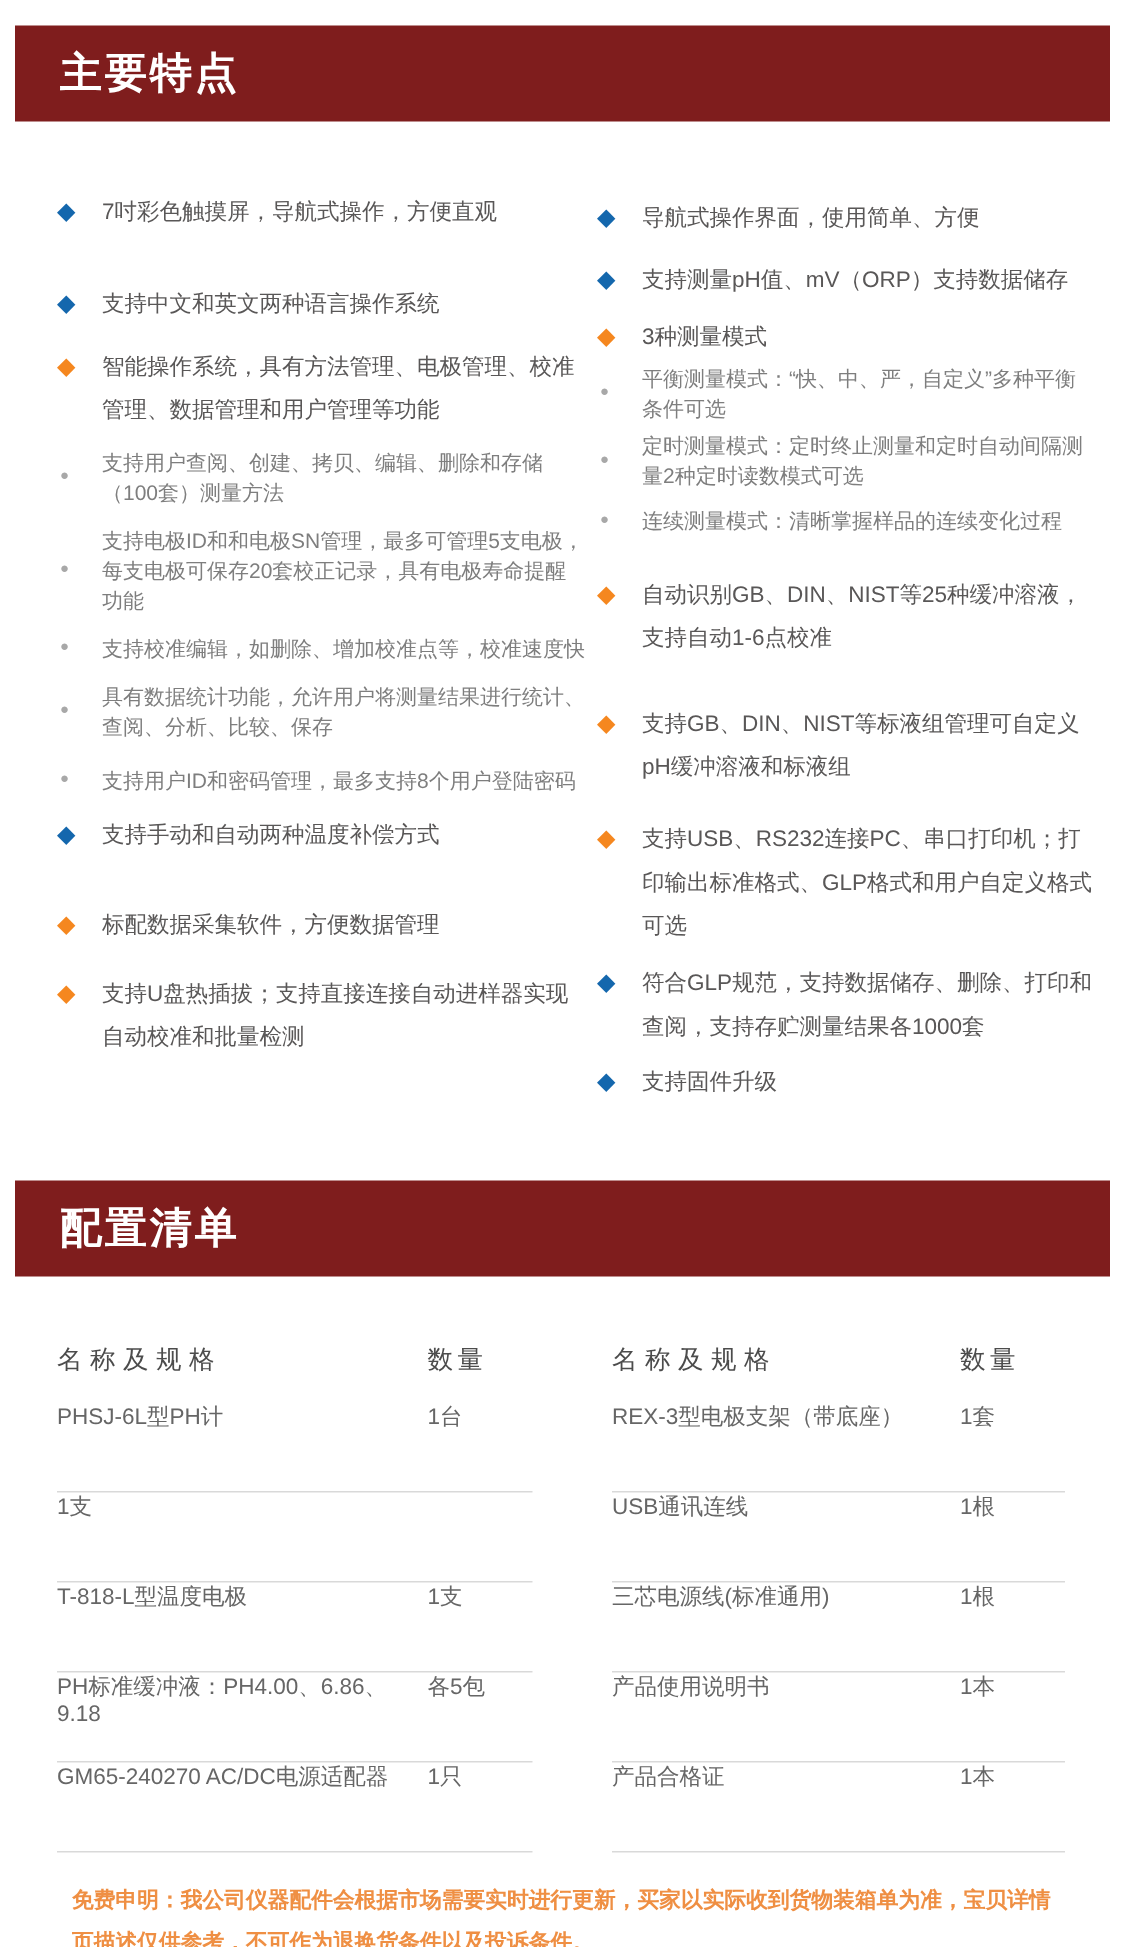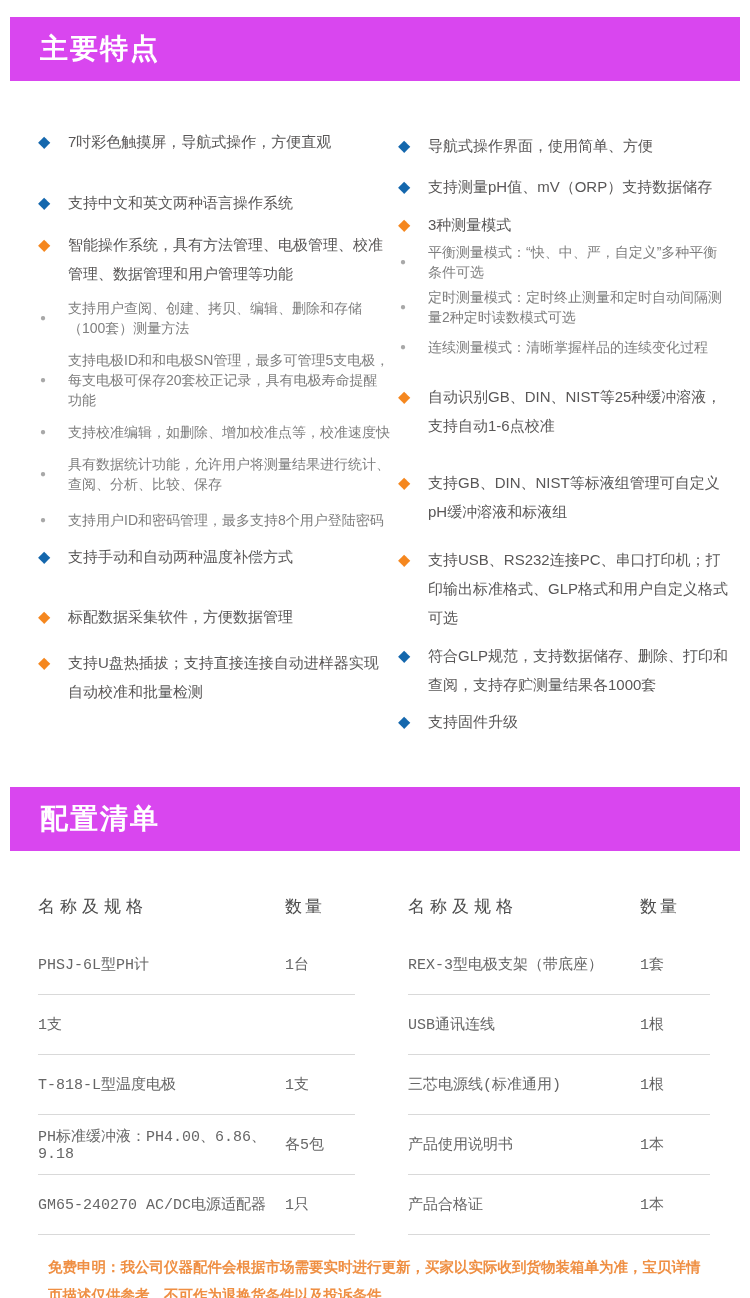--- a/index.html
+++ b/index.html
@@ -2,21 +2,21 @@
 <html><head>
 <meta charset="utf-8">
 <style>
   html,body{margin:0;padding:0;}
   body{
     width:750px;height:1298px;overflow:hidden;background:#ffffff;
     font-family:"Liberation Sans","DejaVu Sans",sans-serif;
     -webkit-font-smoothing:antialiased;
   }
   .banner{
-    margin:0 10px;height:64px;background:#d946ef;color:#ffffff;
+    margin:0 10px;height:64px;background:#7f1d1d;color:#ffffff;
     display:flex;align-items:center;padding-left:30px;box-sizing:border-box;
     font-size:28px;font-weight:bold;letter-spacing:2px;
   }
   .banner.first{margin-top:17px;}
   
   .features{display:flex;height:706px;box-sizing:border-box;}
   .fcol{box-sizing:border-box;}
   .fcol.left{width:352px;margin-left:38px;padding-top:46px;}
   .fcol.right{width:332px;margin-left:8px;padding-top:50px;}
   .feat{display:flex;align-items:flex-start;}
@@ -24,28 +24,28 @@
     flex:none;width:30px;font-size:16px;line-height:29px;
   }
   .feat .ico.blue{color:#1467ad;}
   .feat .ico.orange{color:#f5871f;}
   .feat .txt{font-size:15px;line-height:29px;color:#595757;}
   .sub{display:flex;align-items:center;}
   .sub .ico{flex:none;width:30px;font-size:10px;line-height:20px;color:#a8a8a8;padding-left:2px;box-sizing:border-box;}
   .sub .txt{font-size:14px;line-height:20px;color:#7e7e7e;}
   
   .ctable{display:flex;margin-left:38px;margin-right:40px;}
-  .thalf{box-sizing:border-box;font-family:Liberation Mono, monospace;}
+  .thalf{box-sizing:border-box;}
   .thalf.l{width:317px;margin-right:53px;}
   .thalf.r{width:302px;}
   .thead{display:flex;align-items:center;padding-top:40px;height:30px;margin-bottom:14px;
          font-size:17px;color:#4c4c4c;}
   .thead .hname{flex:1;letter-spacing:5px;}
   .thead .hqty{width:70px;letter-spacing:3px;}
-  .trow{display:flex;align-items:center;height:59px;border-bottom:1px solid #d9d9d9;
+  .trow{display:flex;align-items:flex-start;height:59px;border-bottom:1px solid #d9d9d9;
         font-size:15px;color:#666666;}
   .trow .name{flex:1;padding-right:6px;}
   .trow .qty{width:70px;flex:none;}
   
   .disclaimer{
     margin-top:18px;padding:0 42px 0 48px;
     color:#ef8f43;font-size:14.5px;font-weight:bold;line-height:28px;
   }
 </style>
 </head>

